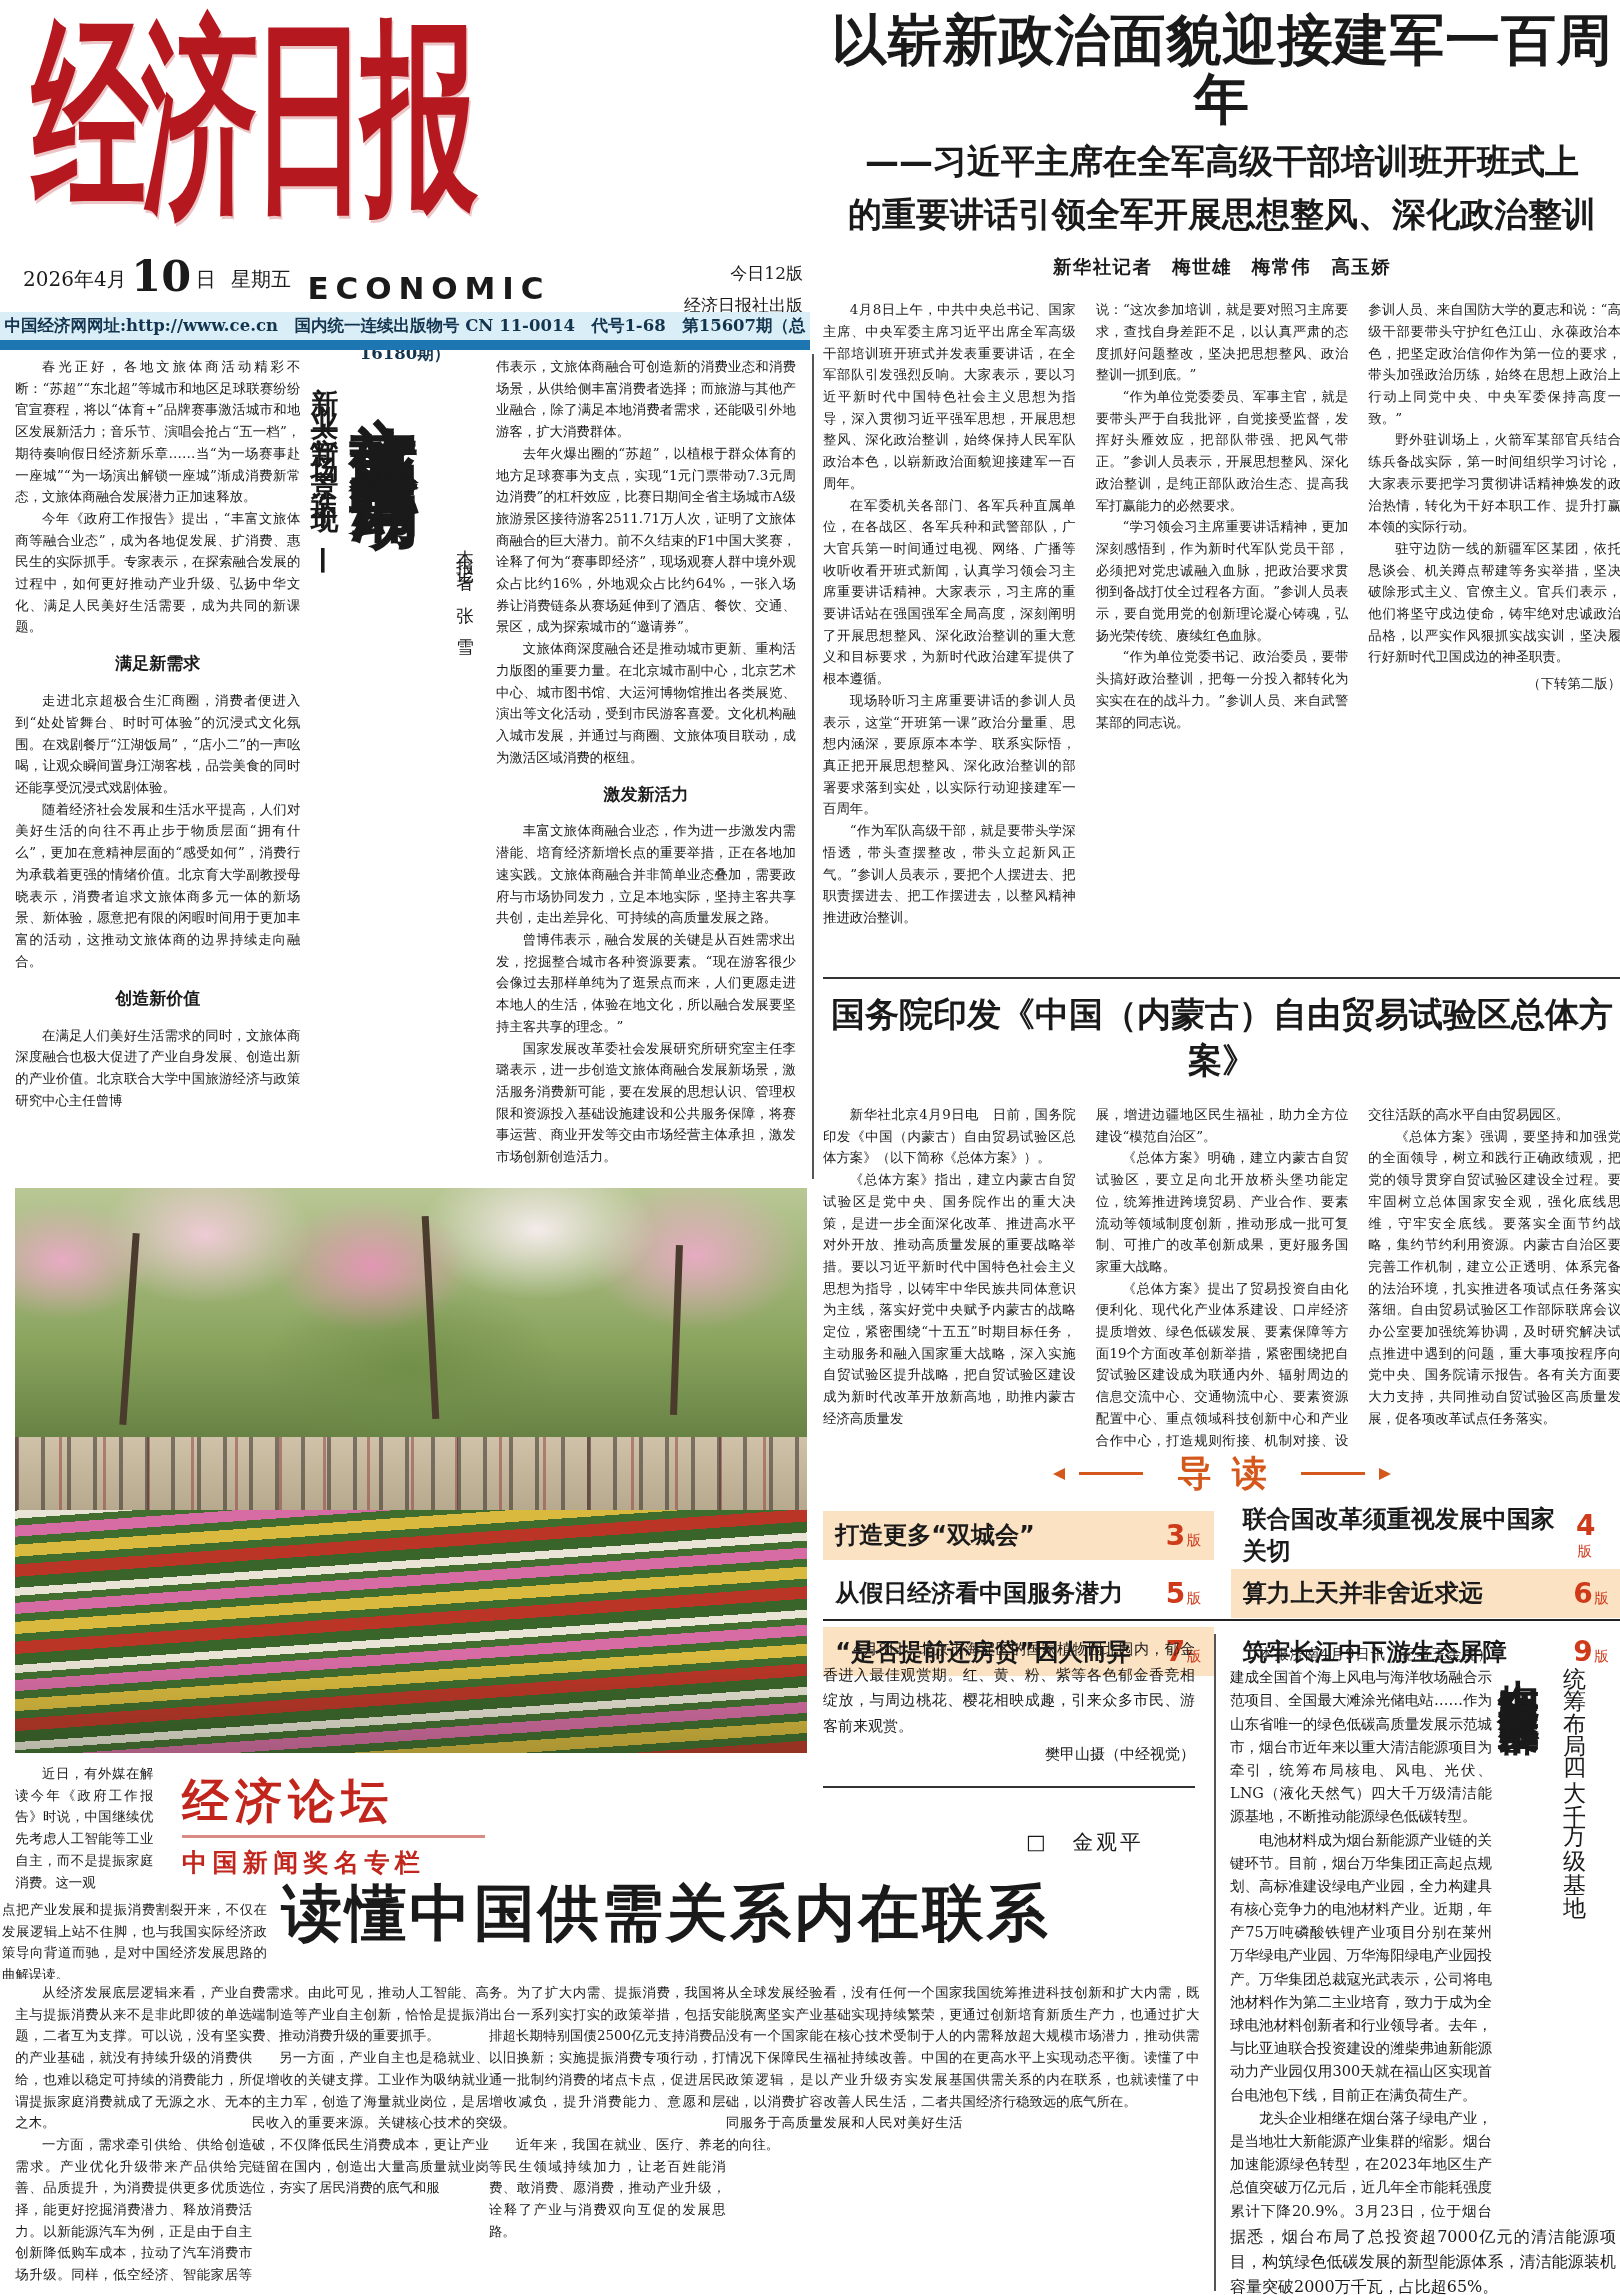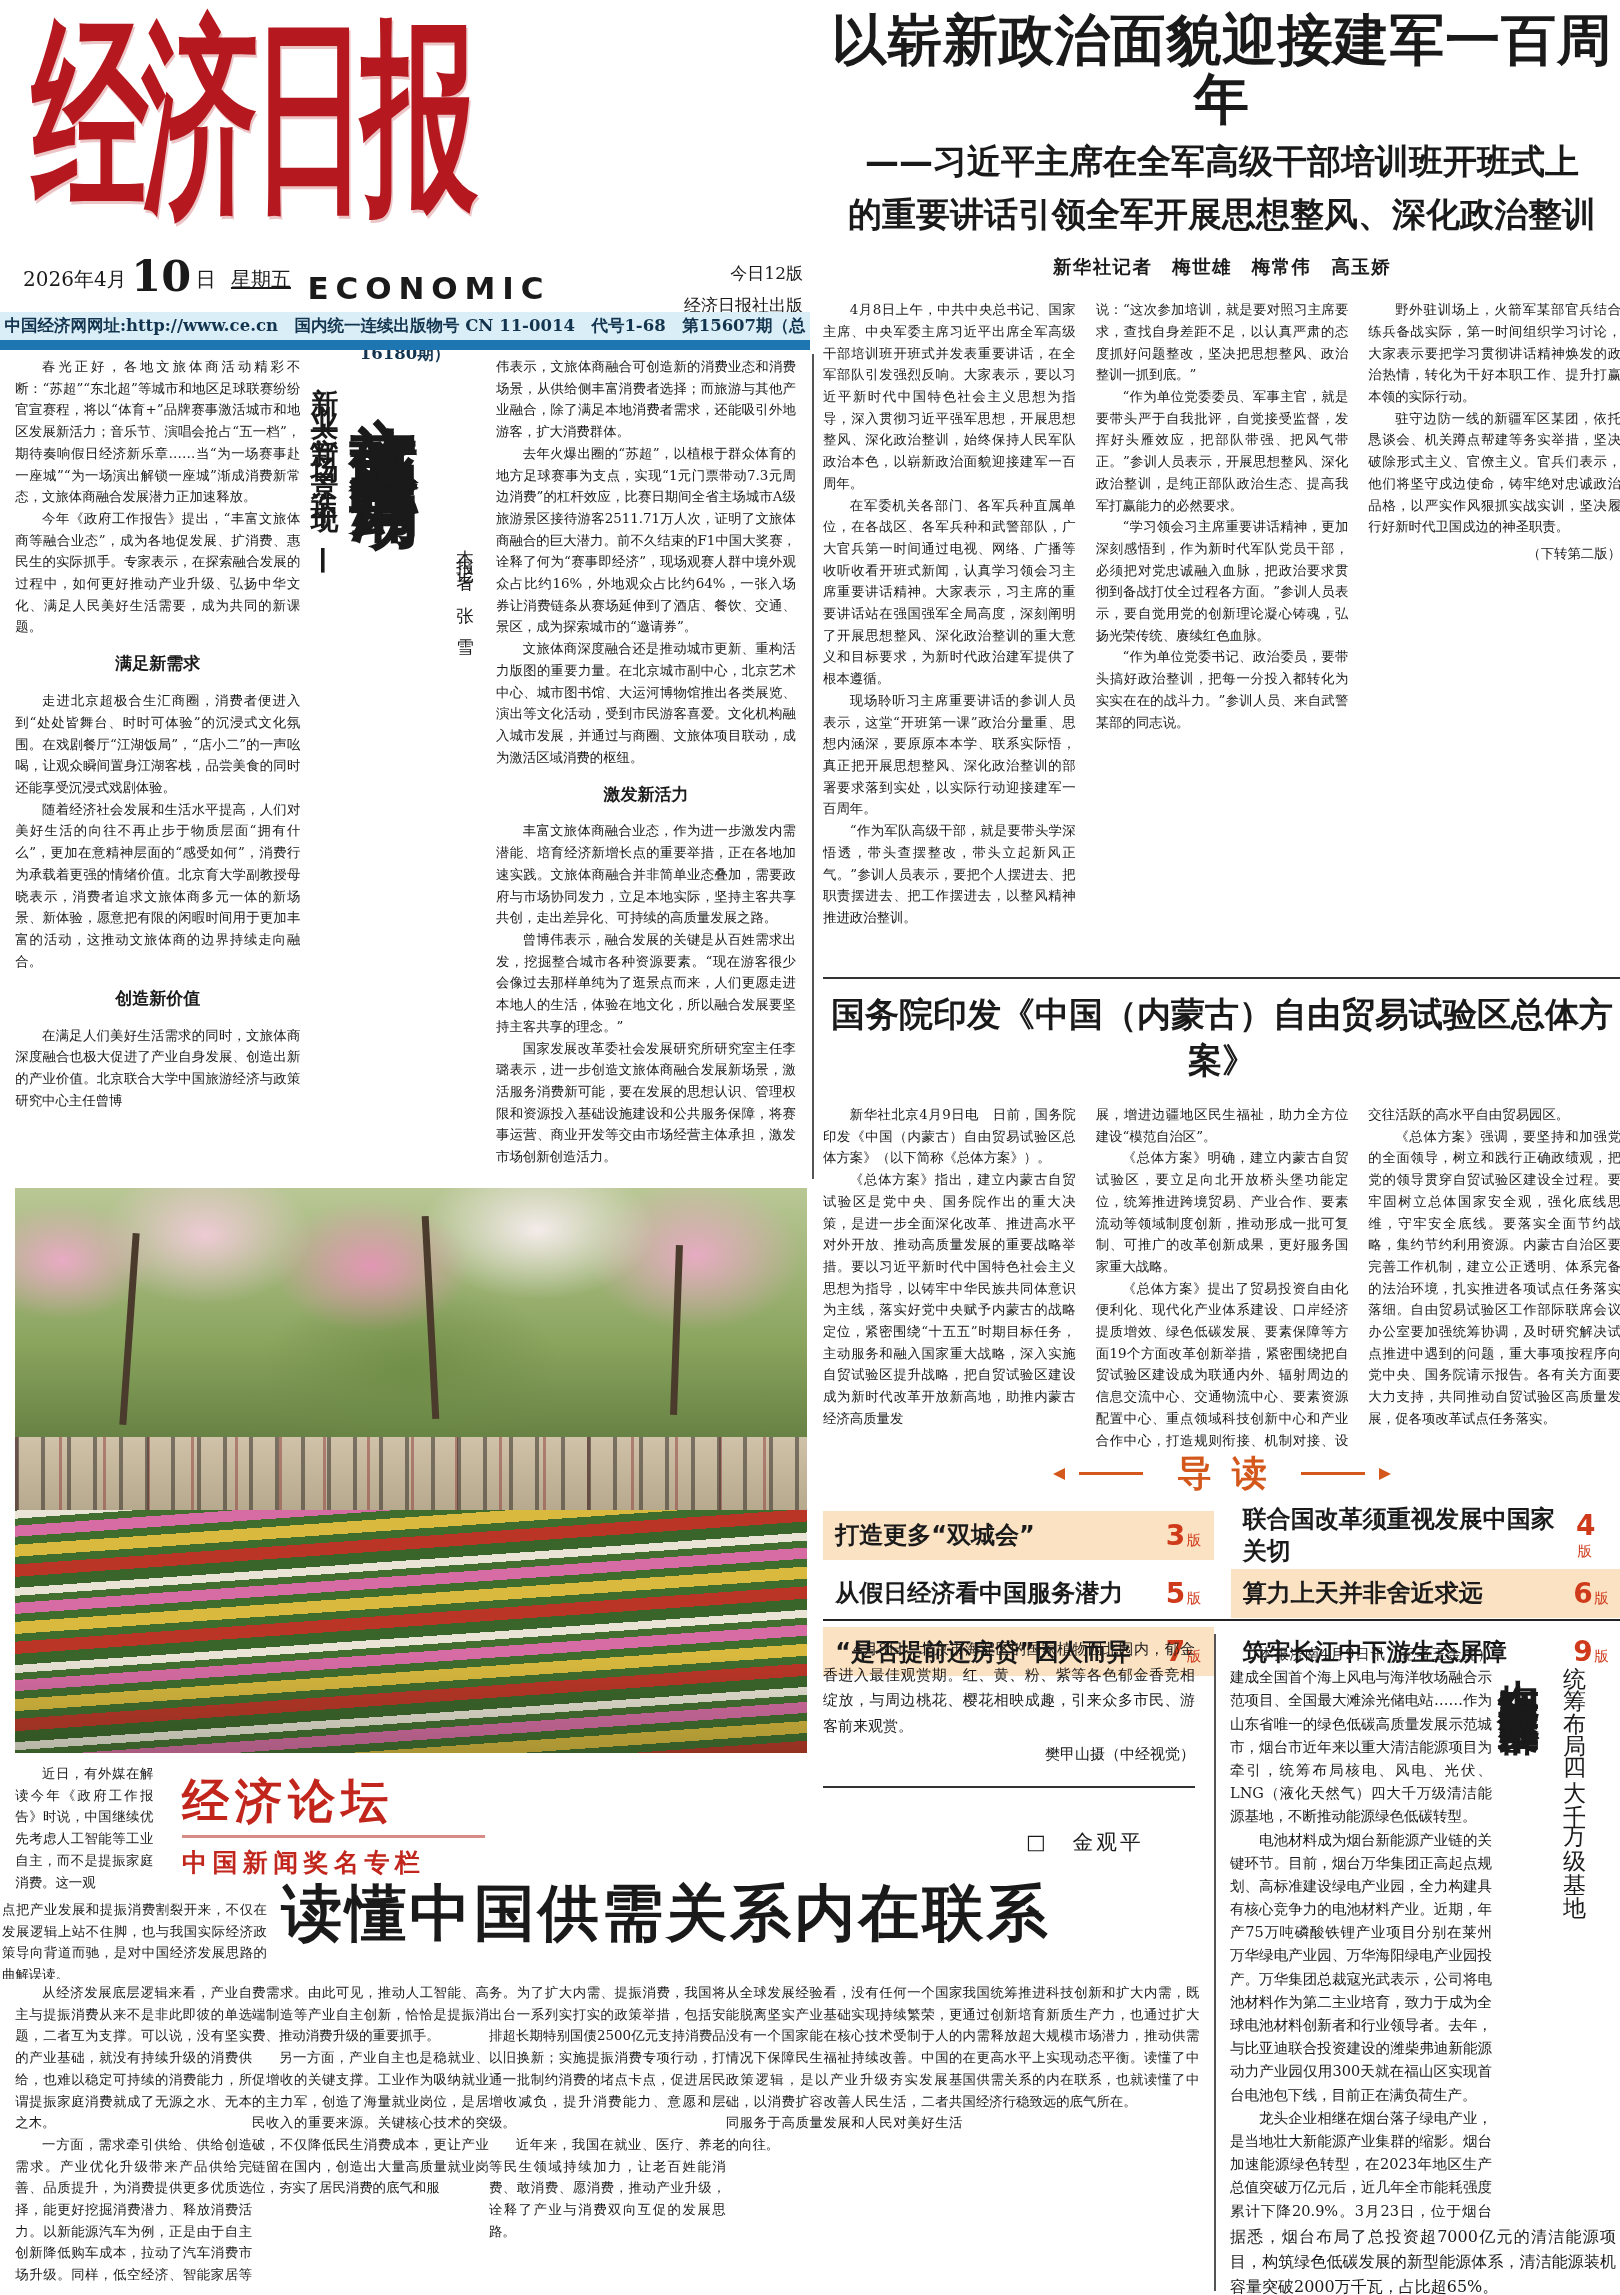--- a/index.html
+++ b/index.html
@@ -8,21 +8,21 @@
   .sans{font-family:"DejaVu Sans","Liberation Sans",sans-serif;}
   .abs{position:absolute;}
 
   
   #masthead-title{left:32px;top:12.3px;font-size:116px;font-weight:bold;color:#b5191f;
     letter-spacing:-6.1px;transform:scaleY(1.78);transform-origin:top left;line-height:1;
     text-shadow:1.5px 1.5px 0 rgba(181,25,31,.25);}
   #date-block{left:23px;top:251px;width:306px;}
   #date-block .d1{font-size:20px;}
   #date-block .d-day{font-size:43px;font-weight:bold;vertical-align:-4.6px;margin:0 4.6px;}
-  #date-block .d-week{margin-left:15.3px;text-decoration:underline;}
+  #date-block .d-week{margin-left:15.3px;}
   #date-block .lunar{font-size:18.4px;margin-top:7.7px;}
   #econ-daily{left:276px;top:270px;width:306px;text-align:center;font-size:31px;font-weight:bold;
     letter-spacing:6.9px;}
   #head-right{left:658px;top:257px;width:145px;text-align:right;font-size:17px;line-height:1.9;}
   #info-bar{left:0px;top:312px;width:810px;height:27.6px;background:#daeef7;color:#12344e;
     font-size:16.5px;font-weight:bold;line-height:27.6px;text-align:center;}
   #blue-bar{left:0px;top:340px;width:810px;height:10px;background:#1d76b2;}
 
   
   #lead{left:823px;top:10.7px;width:798px;}
@@ -170,20 +170,21 @@
       <div class="txtcol">
 
       <p class="para no-indent">说：“这次参加培训，就是要对照习主席要求，查找自身差距不足，以认真严肃的态度抓好问题整改，坚决把思想整风、政治整训一抓到底。”</p>
           <p class="para">“作为单位党委委员、军事主官，就是要带头严于自我批评，自觉接受监督，发挥好头雁效应，把部队带强、把风气带正。”参训人员表示，开展思想整风、深化政治整训，是纯正部队政治生态、提高我军打赢能力的必然要求。</p>
           <p class="para">“学习领会习主席重要讲话精神，更加深刻感悟到，作为新时代军队党员干部，必须把对党忠诚融入血脉，把政治要求贯彻到备战打仗全过程各方面。”参训人员表示，要自觉用党的创新理论凝心铸魂，弘扬光荣传统、赓续红色血脉。</p>
           <p class="para">“作为单位党委书记、政治委员，要带头搞好政治整训，把每一分投入都转化为实实在在的战斗力。”参训人员、来自武警某部的同志说。</p>
         </div>
       <div class="txtcol">
         <div>
 
+        <p class="para no-indent">参训人员、来自国防大学的夏志和说：“高级干部要带头守护红色江山、永葆政治本色，把坚定政治信仰作为第一位的要求，带头加强政治历练，始终在思想上政治上行动上同党中央、中央军委保持高度一致。”</p>
             <p class="para">野外驻训场上，火箭军某部官兵结合练兵备战实际，第一时间组织学习讨论，大家表示要把学习贯彻讲话精神焕发的政治热情，转化为干好本职工作、提升打赢本领的实际行动。</p>
             <p class="para">驻守边防一线的新疆军区某团，依托恳谈会、机关蹲点帮建等务实举措，坚决破除形式主义、官僚主义。官兵们表示，他们将坚守戍边使命，铸牢绝对忠诚政治品格，以严实作风狠抓实战实训，坚决履行好新时代卫国戍边的神圣职责。</p>
           </div>
         <div id="lead-cont">（下转第二版）</div>
       </div>
     </div>
   </div>
 
   <div class="abs vrule" id="vr1"></div>
   <div class="abs hrule" id="hr1"></div>

